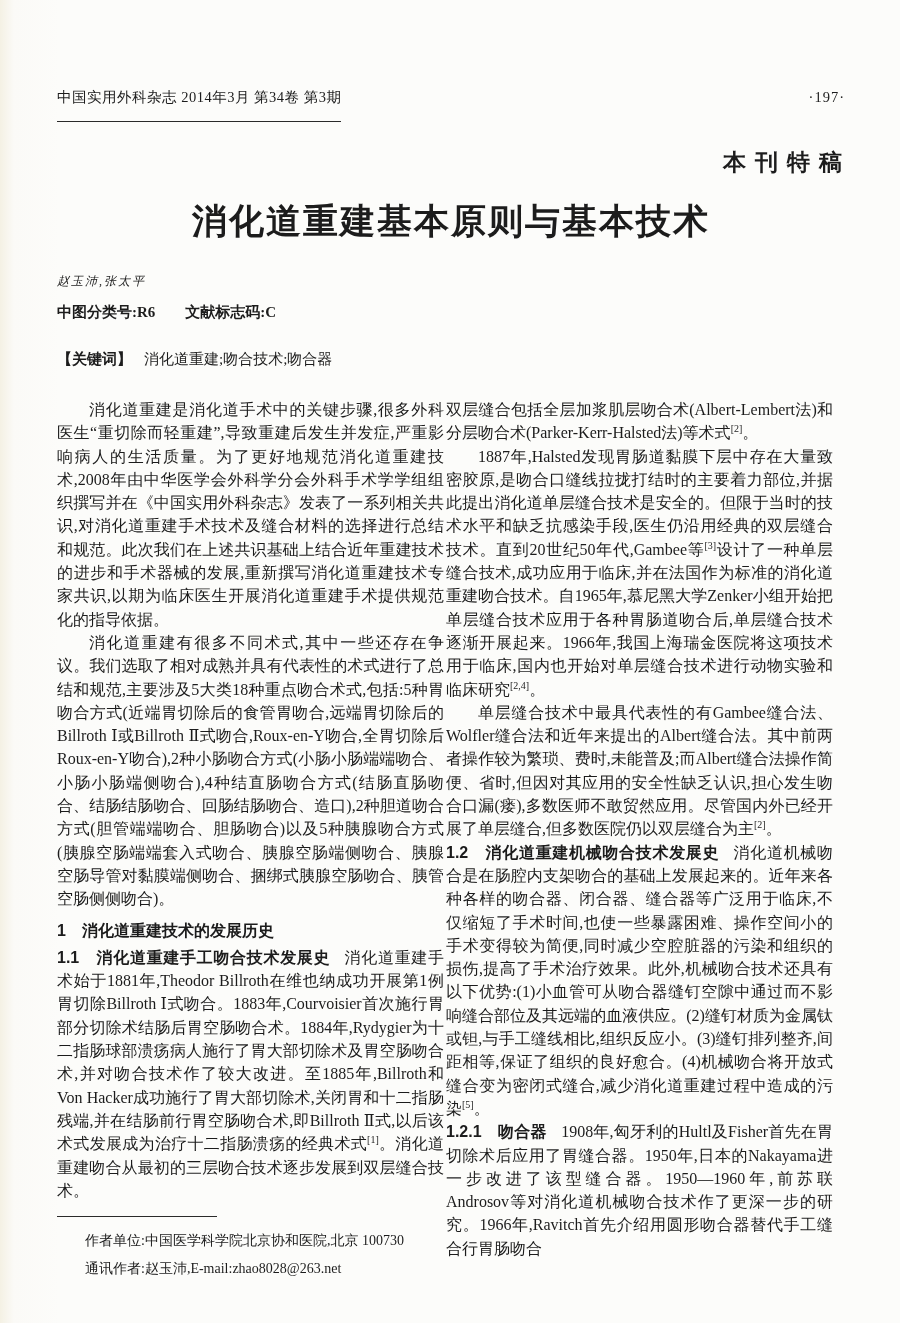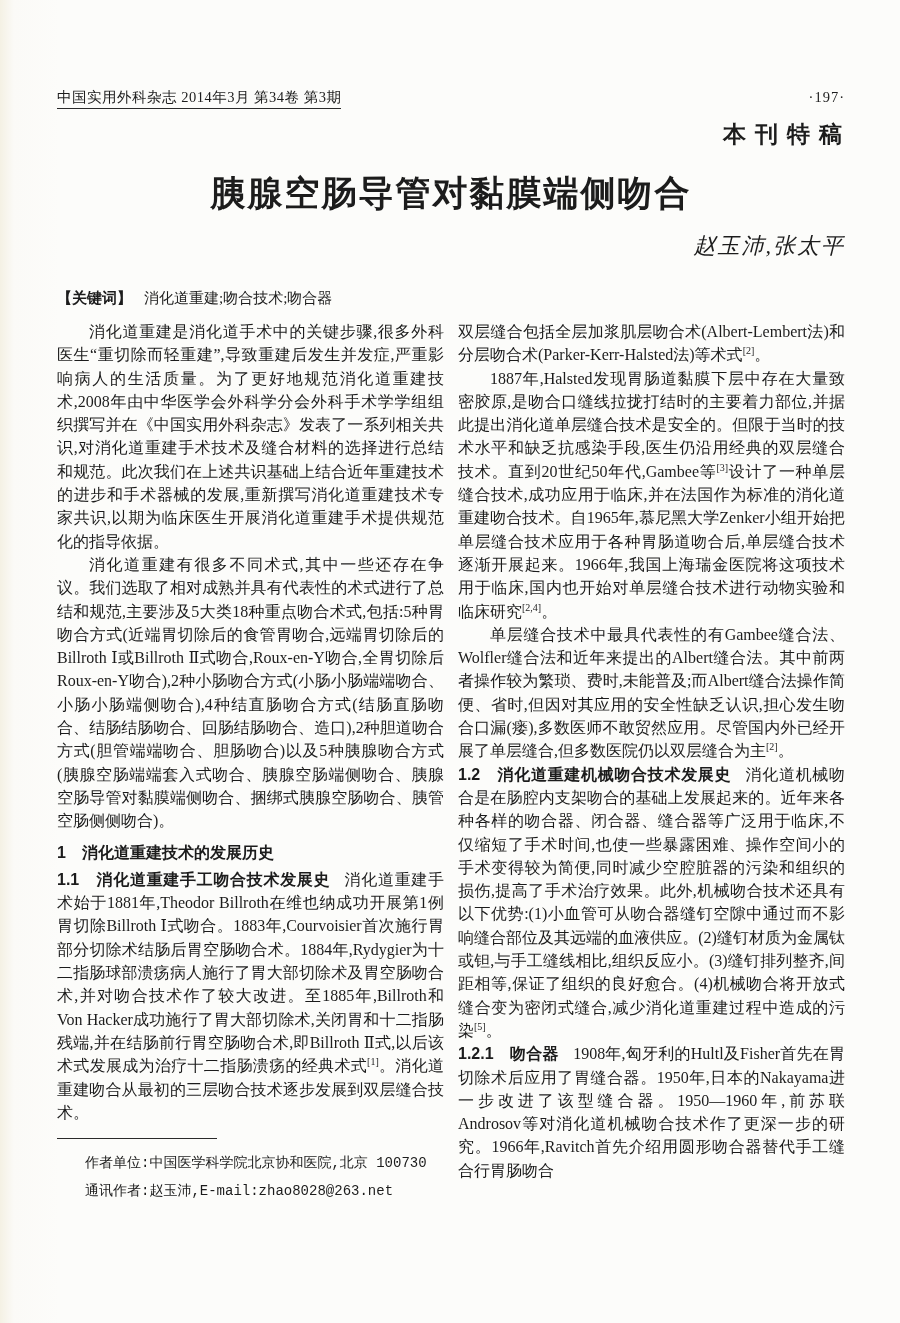--- a/index.html
+++ b/index.html
@@ -12,74 +12,77 @@
     font-family:"Liberation Serif","DejaVu Serif",serif;
     overflow:hidden;
     box-sizing:border-box;
     padding:0 55px 0 57px;
   }
   .header-row{
     margin-top:88px;
     display:flex;justify-content:space-between;align-items:baseline;
     font-size:14.5px;
   }
-  .journal-header{border-bottom:1.2px solid #2a2a2a;padding-bottom:1px;letter-spacing:.5px;}
+  .journal-header{border-bottom:1.2px solid #2a2a2a;padding-bottom:14px;letter-spacing:.5px;}
   .page-number{font-size:14.5px;letter-spacing:1px;}
   .column-label{
-    margin-top:10px;text-align:right;
+    margin-top:25px;text-align:right;
     font-size:23px;font-weight:700;letter-spacing:9px;margin-right:-6px;
   }
   .article-number{margin-top:8px;font-size:15px;font-weight:700;}
   .article-title{
     margin:20px 0 0 0;text-align:center;
     font-size:35px;font-weight:700;letter-spacing:2px;
   }
-  .authors-line{margin-top:14px;text-align:right;font-size:22px;font-style:italic;letter-spacing:2px;}
+  .authors-line{margin-top:28px;text-align:left;font-size:12px;font-style:italic;letter-spacing:2px;}
   .clc-row{margin-top:13px;font-size:15px;font-weight:700;}
   .clc-row .sep{display:inline-block;width:2em;}
   .keywords-cn{margin-top:28px;font-size:15px;}
   .keywords-cn .kw-label{font-weight:700;font-family:"Liberation Sans","DejaVu Sans",sans-serif;margin-right:.8em;}
   .keywords-en{margin-top:7px;font-size:15px;}
   .keywords-en .kw-label{font-weight:700;margin-right:1em;}
-  .columns{margin-top:12px;display:flex;gap:14px;}
+  .columns{margin-top:29px;display:flex;gap:2px;}
   .col{width:387px;font-size:16px;line-height:23.3px;text-align:justify;}
   .col p{margin:0;}
   .col p.indent{text-indent:2em;}
   .section-heading{
     margin:8px 0 4px 0;
     font-size:16px;font-weight:700;
     font-family:"Liberation Sans","DejaVu Sans",sans-serif;
   }
   b.inline-heading{
     font-weight:700;
     font-family:"Liberation Sans","DejaVu Sans",sans-serif;
     margin-right:.9em;
   }
   sup{font-size:10px;line-height:0;}
-  .footnote-block{margin-top:14px;font-family:Liberation Mono, monospace;}
+  .footnote-block{margin-top:14px;}
   .footnote-divider{width:160px;border:0;border-top:1.5px solid #2a2a2a;margin:0 0 10px 0;}
   .footnote-line{font-size:14px;line-height:28px;padding-left:2em;}
 </style>
 </head>
 <body>
 
 <div class="page">
 
   <div class="header-row">
     <span class="journal-header">中国实用外科杂志 2014年3月 第34卷 第3期</span>
     <span class="page-number">·197·</span>
   </div>
 
   <div class="column-label">本刊特稿</div>
 
 
-  <h1 class="article-title">胰腺空肠导管对黏膜端侧吻合</h1>
+  <h1 class="article-title">消化道重建基本原则与基本技术</h1>
 
   <div class="authors-line">赵玉沛,张太平</div>
 
+  <div class="clc-row">
+    <span>中图分类号:R6</span><span class="sep"></span><span>文献标志码:C</span>
+  </div>
 
   <div class="keywords-cn">
     <span class="kw-label">【关键词】</span><span>消化道重建;吻合技术;吻合器</span>
   </div>
 
 
   <div class="columns">
 
     <div class="col">
       <p class="indent">消化道重建是消化道手术中的关键步骤,很多外科医生“重切除而轻重建”,导致重建后发生并发症,严重影响病人的生活质量。为了更好地规范消化道重建技术,2008年由中华医学会外科学分会外科手术学学组组织撰写并在《中国实用外科杂志》发表了一系列相关共识,对消化道重建手术技术及缝合材料的选择进行总结和规范。此次我们在上述共识基础上结合近年重建技术的进步和手术器械的发展,重新撰写消化道重建技术专家共识,以期为临床医生开展消化道重建手术提供规范化的指导依据。</p>

